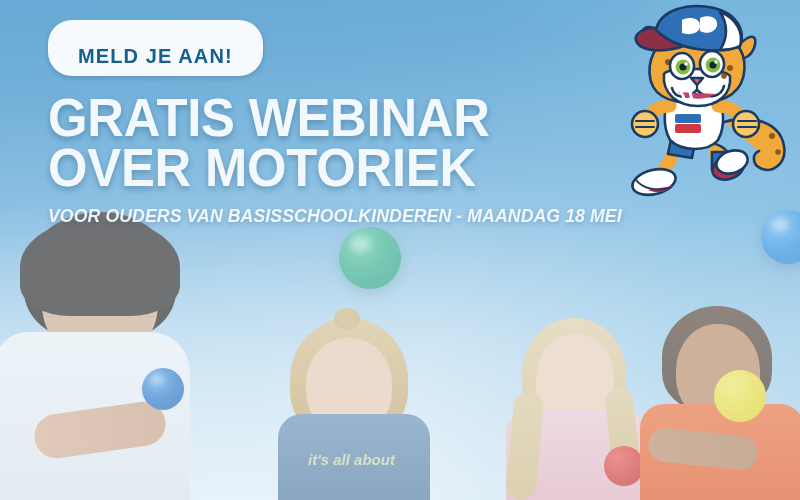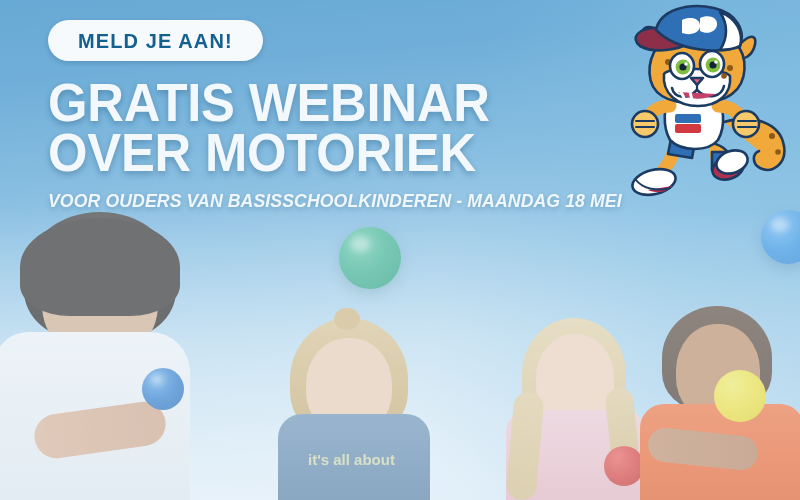--- a/index.html
+++ b/index.html
@@ -24,21 +24,21 @@
   }
 
   
   .copy{position:absolute;left:48px;top:20px;z-index:8;}
   .badge{
     display:inline-block;
     background:#f6fafd;
     color:#14618f;
     font-size:20px;font-weight:bold;
     letter-spacing:.055em;
-    padding:11px 30px 10px 30px;
+    padding:26px 30px 10px 30px;
     border-radius:24px;
     box-shadow:0 2px 5px rgba(10,60,95,.22);
     line-height:1;
   }
   .headline{
     margin-top:16px;
     color:#f2f8fc;
     font-size:54px;
     font-weight:bold;
     line-height:.93;
@@ -102,21 +102,21 @@
 
   
   #kid-blue{left:276px;top:318px;width:160px;height:182px;filter:blur(.4px);}
   #kid-blue .hair{left:14px;top:0;width:118px;height:122px;border-radius:50% 50% 40% 40%;
     background:linear-gradient(to bottom,#e0c58f 0%,#d2b478 60%,#c9a96d 100%);}
   #kid-blue .head{left:30px;top:20px;width:86px;height:96px;background:#f0cfb2;}
   #kid-blue .bun{position:absolute;left:58px;top:-10px;width:26px;height:22px;border-radius:50%;background:#d6b57a;}
   #kid-blue .body{left:2px;top:96px;width:152px;height:92px;border-radius:24px 24px 0 0;
     background:linear-gradient(to bottom,#6e92b4 0%,#5d83a8 60%,#54799e 100%);}
   #kid-blue .tee-text{position:absolute;left:32px;top:132px;width:92px;height:42px;
-    color:#e6e6a8;font-size:15px;font-weight:bold;line-height:20px;opacity:.85;}
+    color:#e6e6a8;font-size:15px;font-style:italic;font-weight:bold;line-height:20px;opacity:.85;}
 
   
   #kid-pink{left:500px;top:318px;width:150px;height:182px;filter:blur(.4px);}
   #kid-pink .hair{left:22px;top:0;width:104px;height:112px;border-radius:50% 50% 38% 38%;
     background:linear-gradient(to bottom,#e8d3a4 0%,#ddc28c 100%);}
   #kid-pink .head{left:36px;top:16px;width:78px;height:92px;background:#f4d4b9;}
   #kid-pink .tail-l{position:absolute;left:10px;top:74px;width:30px;height:108px;border-radius:16px;
     background:linear-gradient(to bottom,#e5cd9c,#d8bd84);transform:rotate(5deg);}
   #kid-pink .tail-r{position:absolute;left:108px;top:70px;width:28px;height:74px;border-radius:16px;
     background:linear-gradient(to bottom,#e5cd9c,#d8bd84);transform:rotate(-6deg);}

